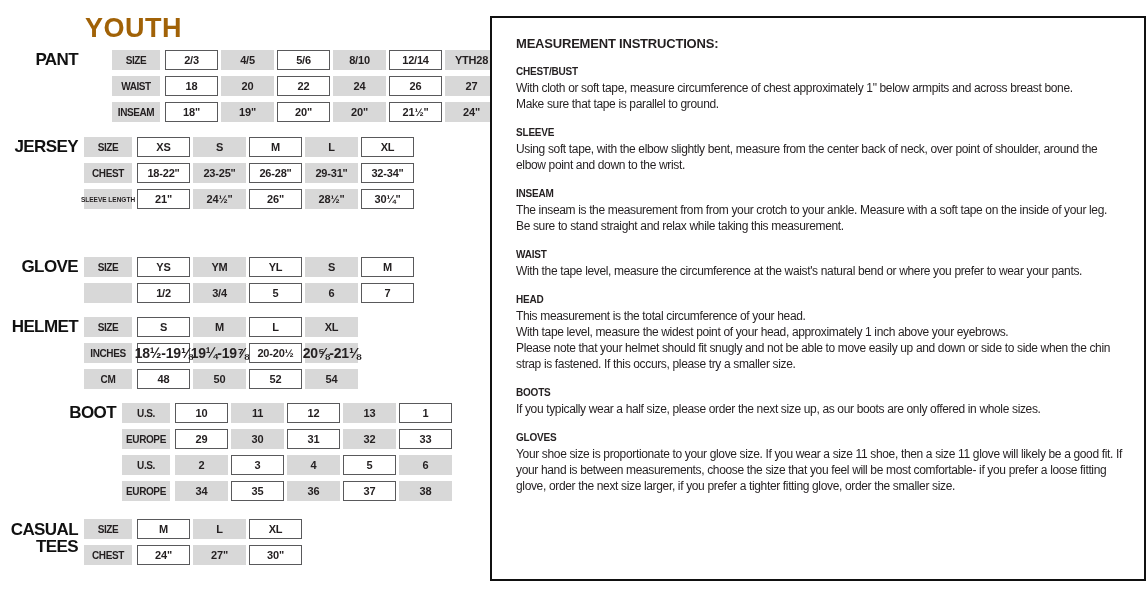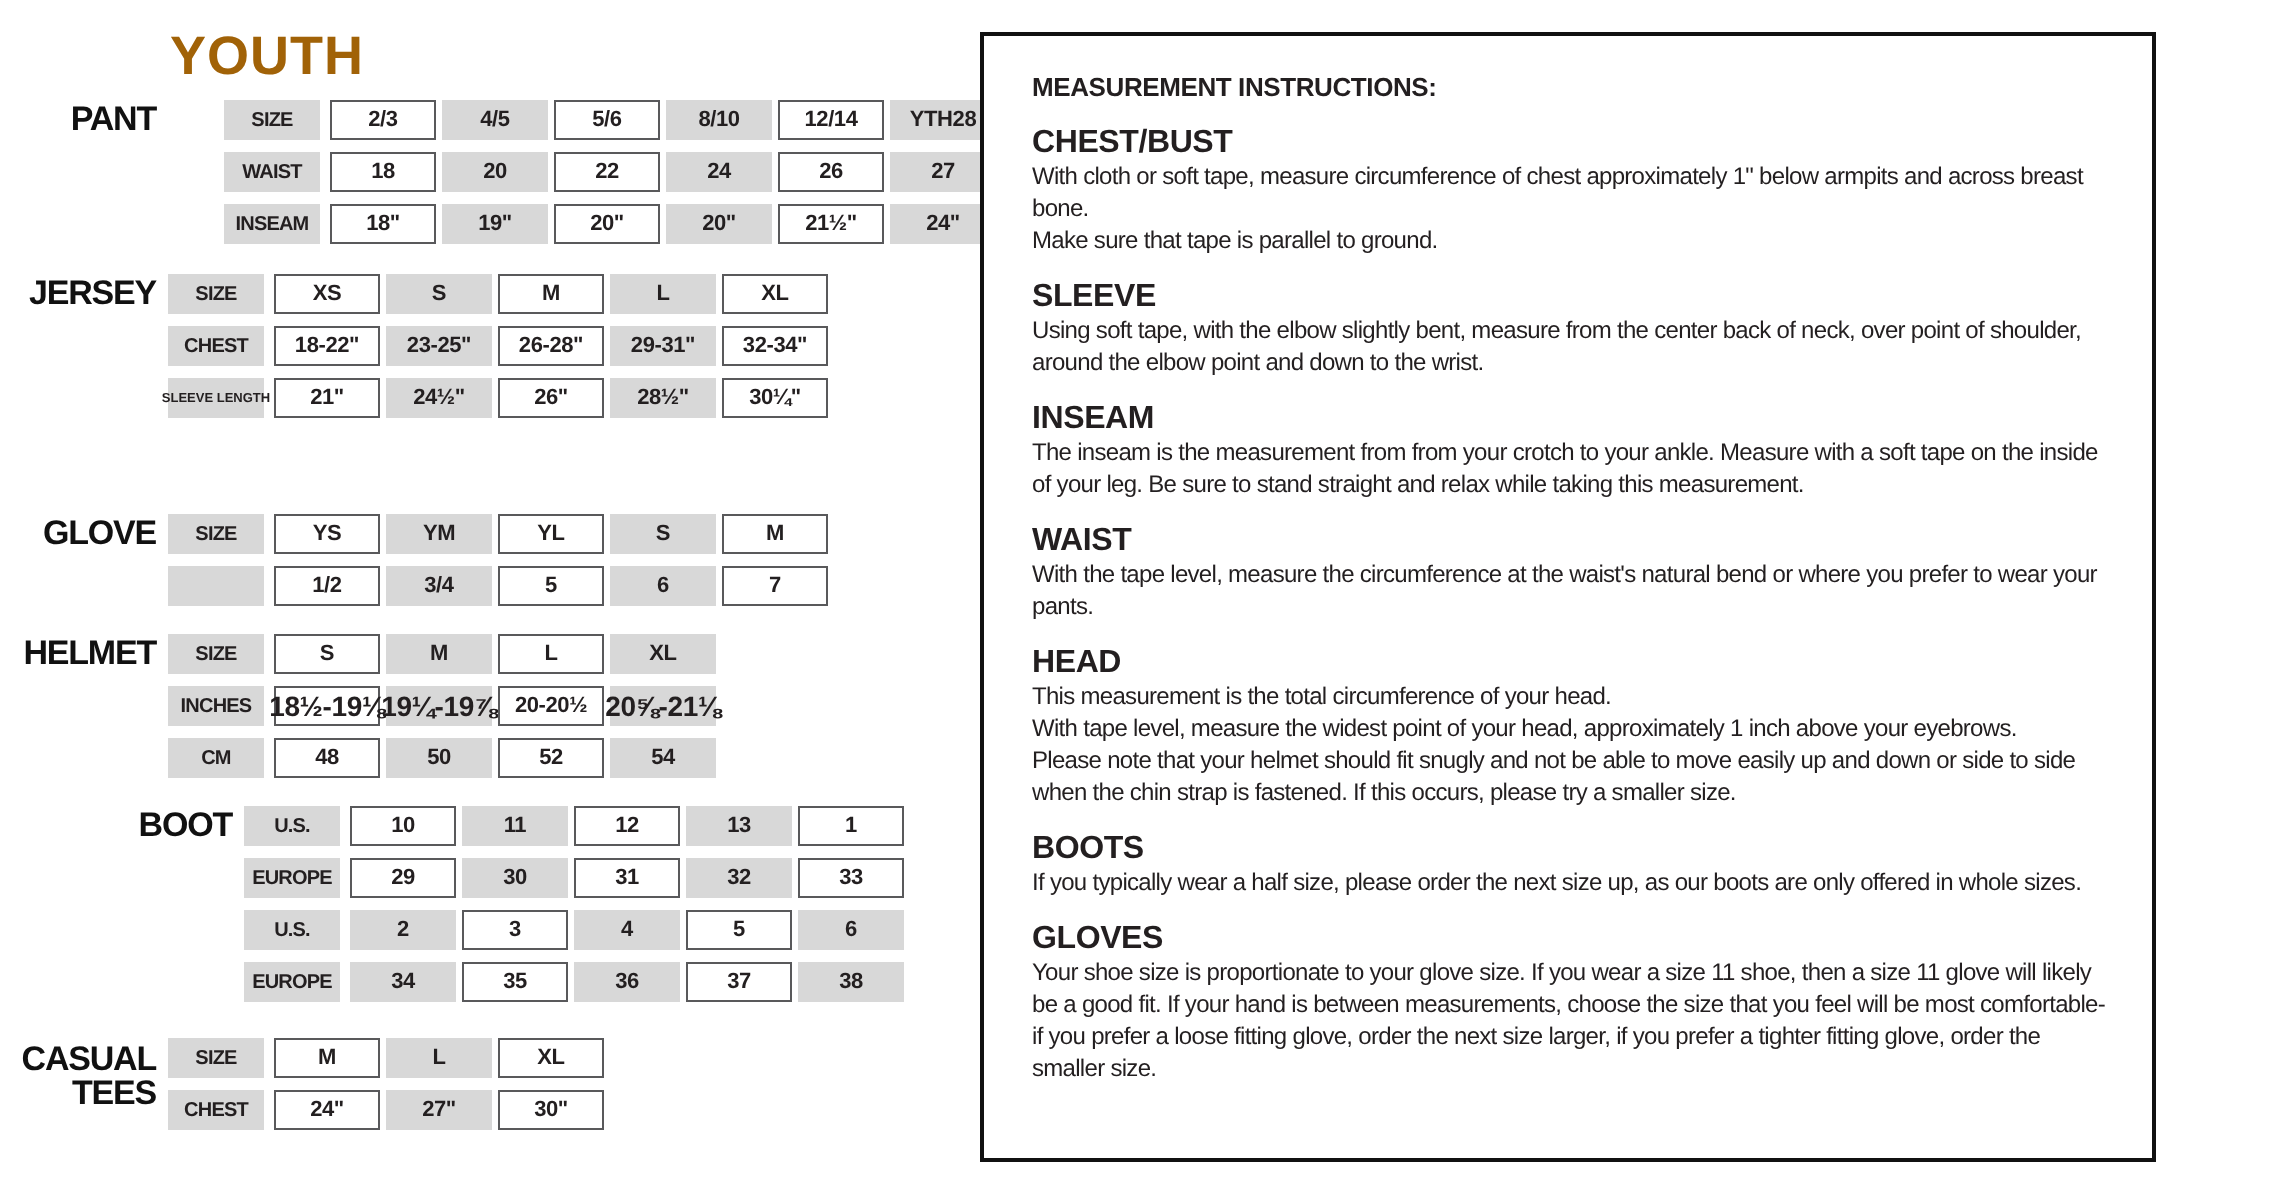--- a/index.html
+++ b/index.html
@@ -45,31 +45,31 @@
     font-size:10px; letter-spacing:-0.4px;
   }
   .label-cell.tiny { font-size:6.5px; letter-spacing:0; }
   .value-cell { width:53px; margin-right:3px; font-size:11px; letter-spacing:-0.2px; }
   .value-cell.small { font-size:14px; }
   .value-cell.white { background:#ffffff; border:1.5px solid #59595b; }
   .value-cell.gray  { background:#d8d8d8; }
 
   
   .instr {
-    position:absolute; left:490px; top:16px; width:588px; height:565px;
+    position:absolute; left:490px; top:16px; width:656px; height:565px;
     border:2px solid #111; background:#fff; padding:18px 22px 14px 24px;
     overflow:hidden;
   }
   .instr-title {
     font-weight:bold; font-size:13px; letter-spacing:-0.2px;
     margin-bottom:13px; font-stretch:condensed;
   }
   .block { margin-bottom:13px; }
   .block-heading {
-    font-weight:bold; font-size:16px; line-height:16px;
+    font-weight:bold; font-size:10px; line-height:16px;
     letter-spacing:-0.2px; font-stretch:condensed;
   }
   .block-line {
     font-size:12px; line-height:16px; letter-spacing:-0.35px;
     font-stretch:condensed;
   }
 </style>
 </head>
 <body>
 

